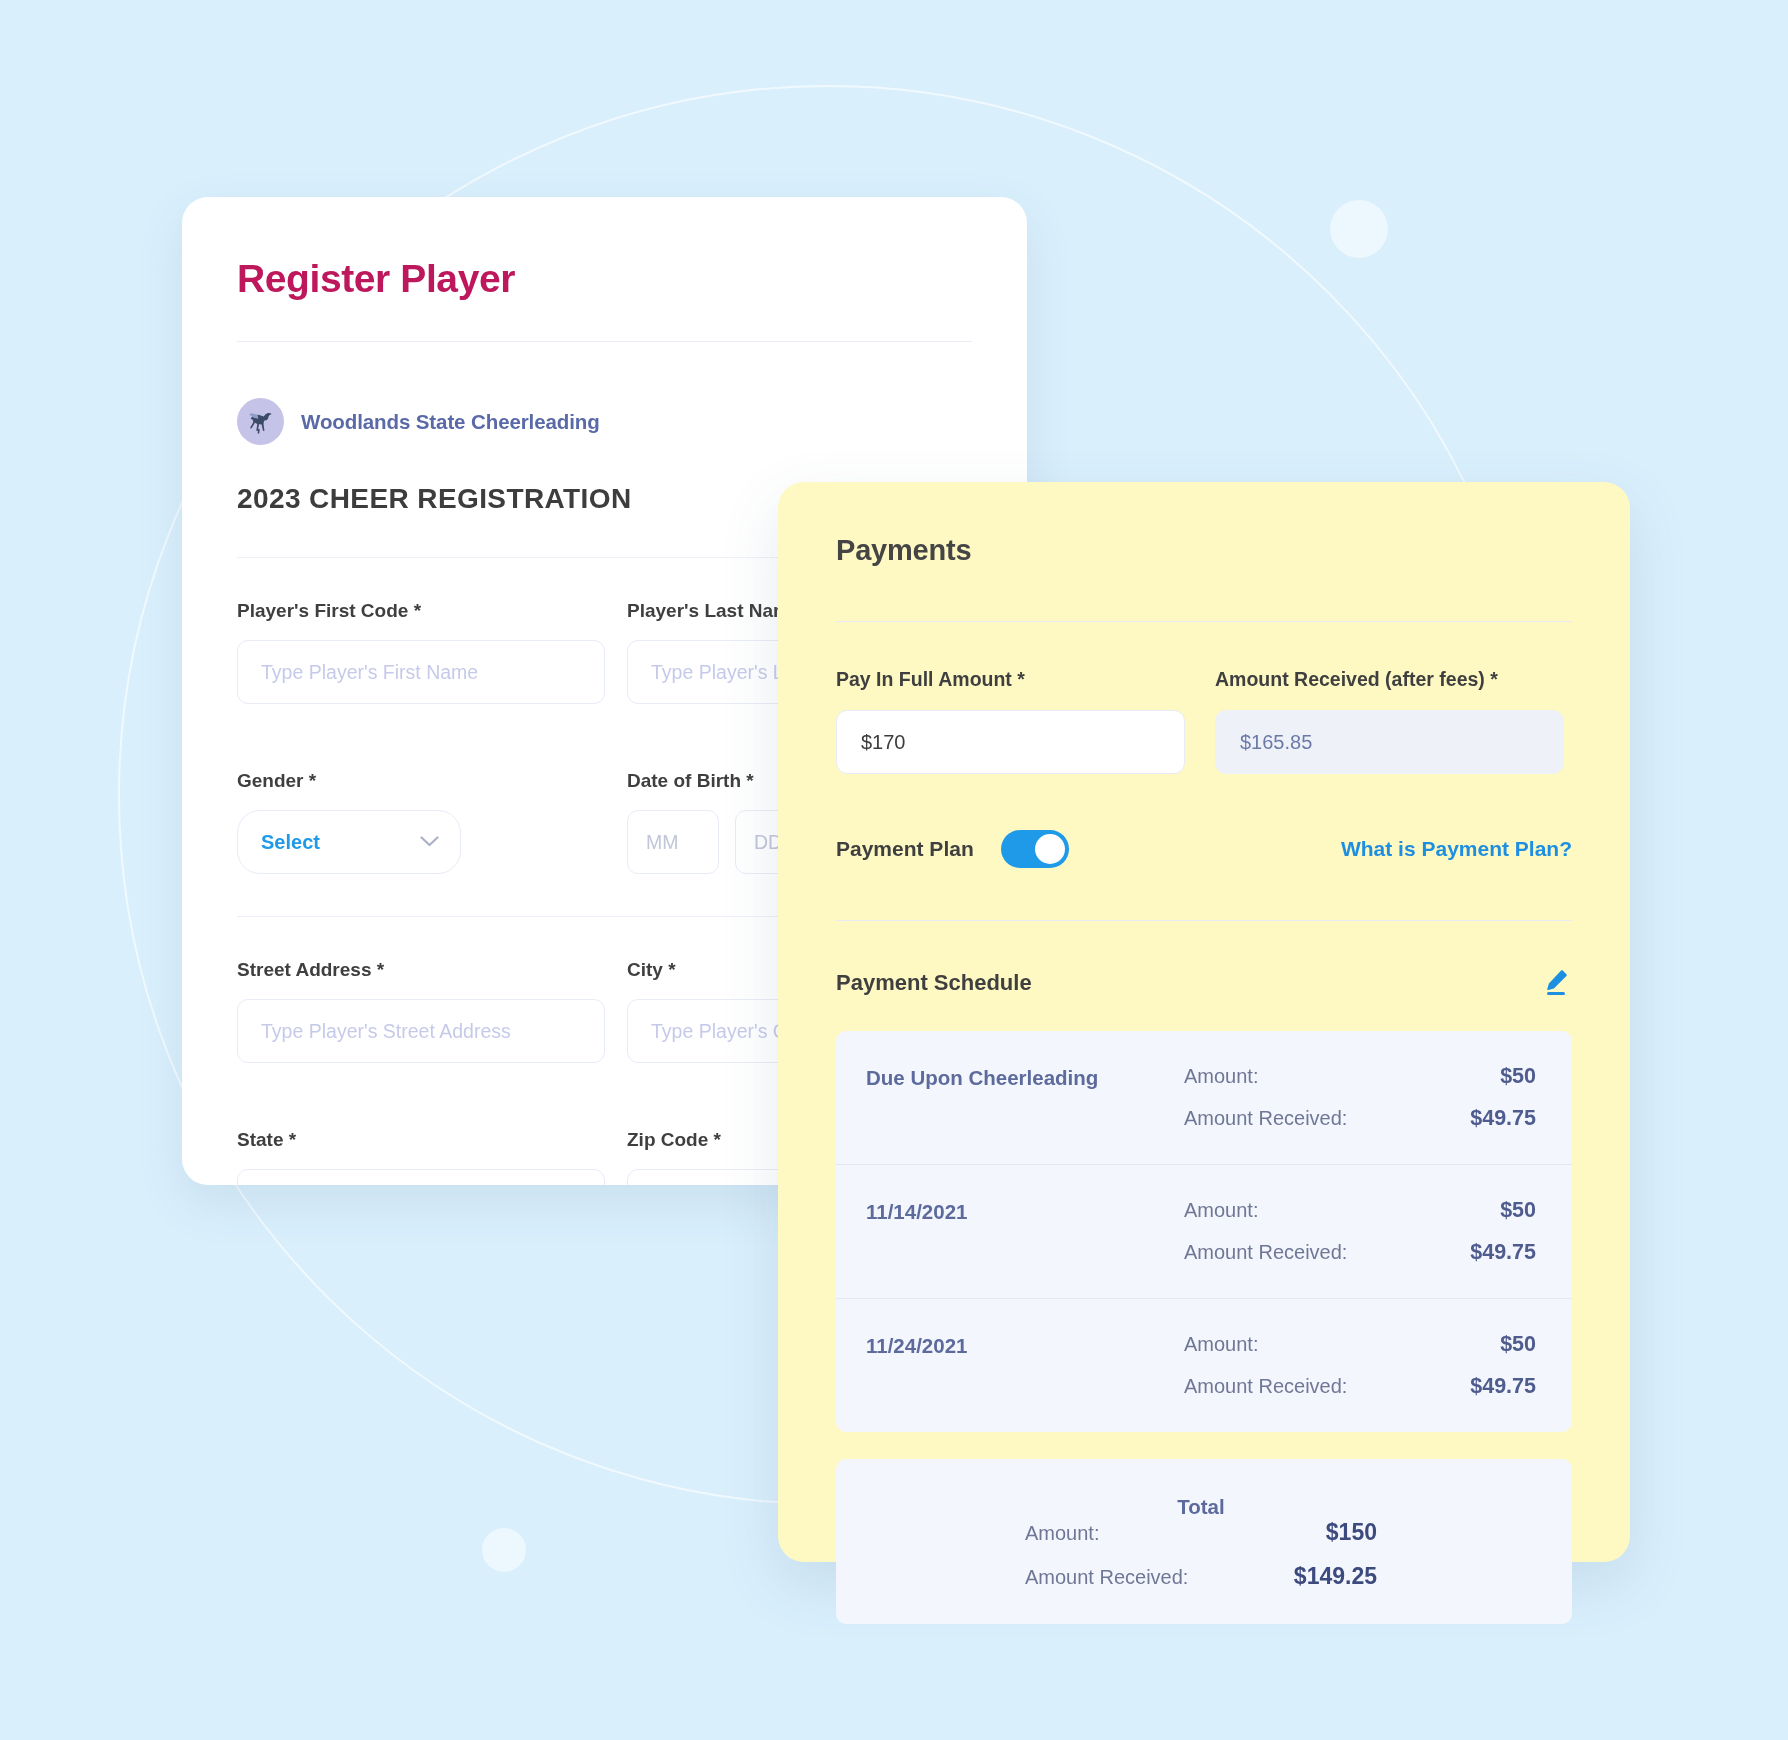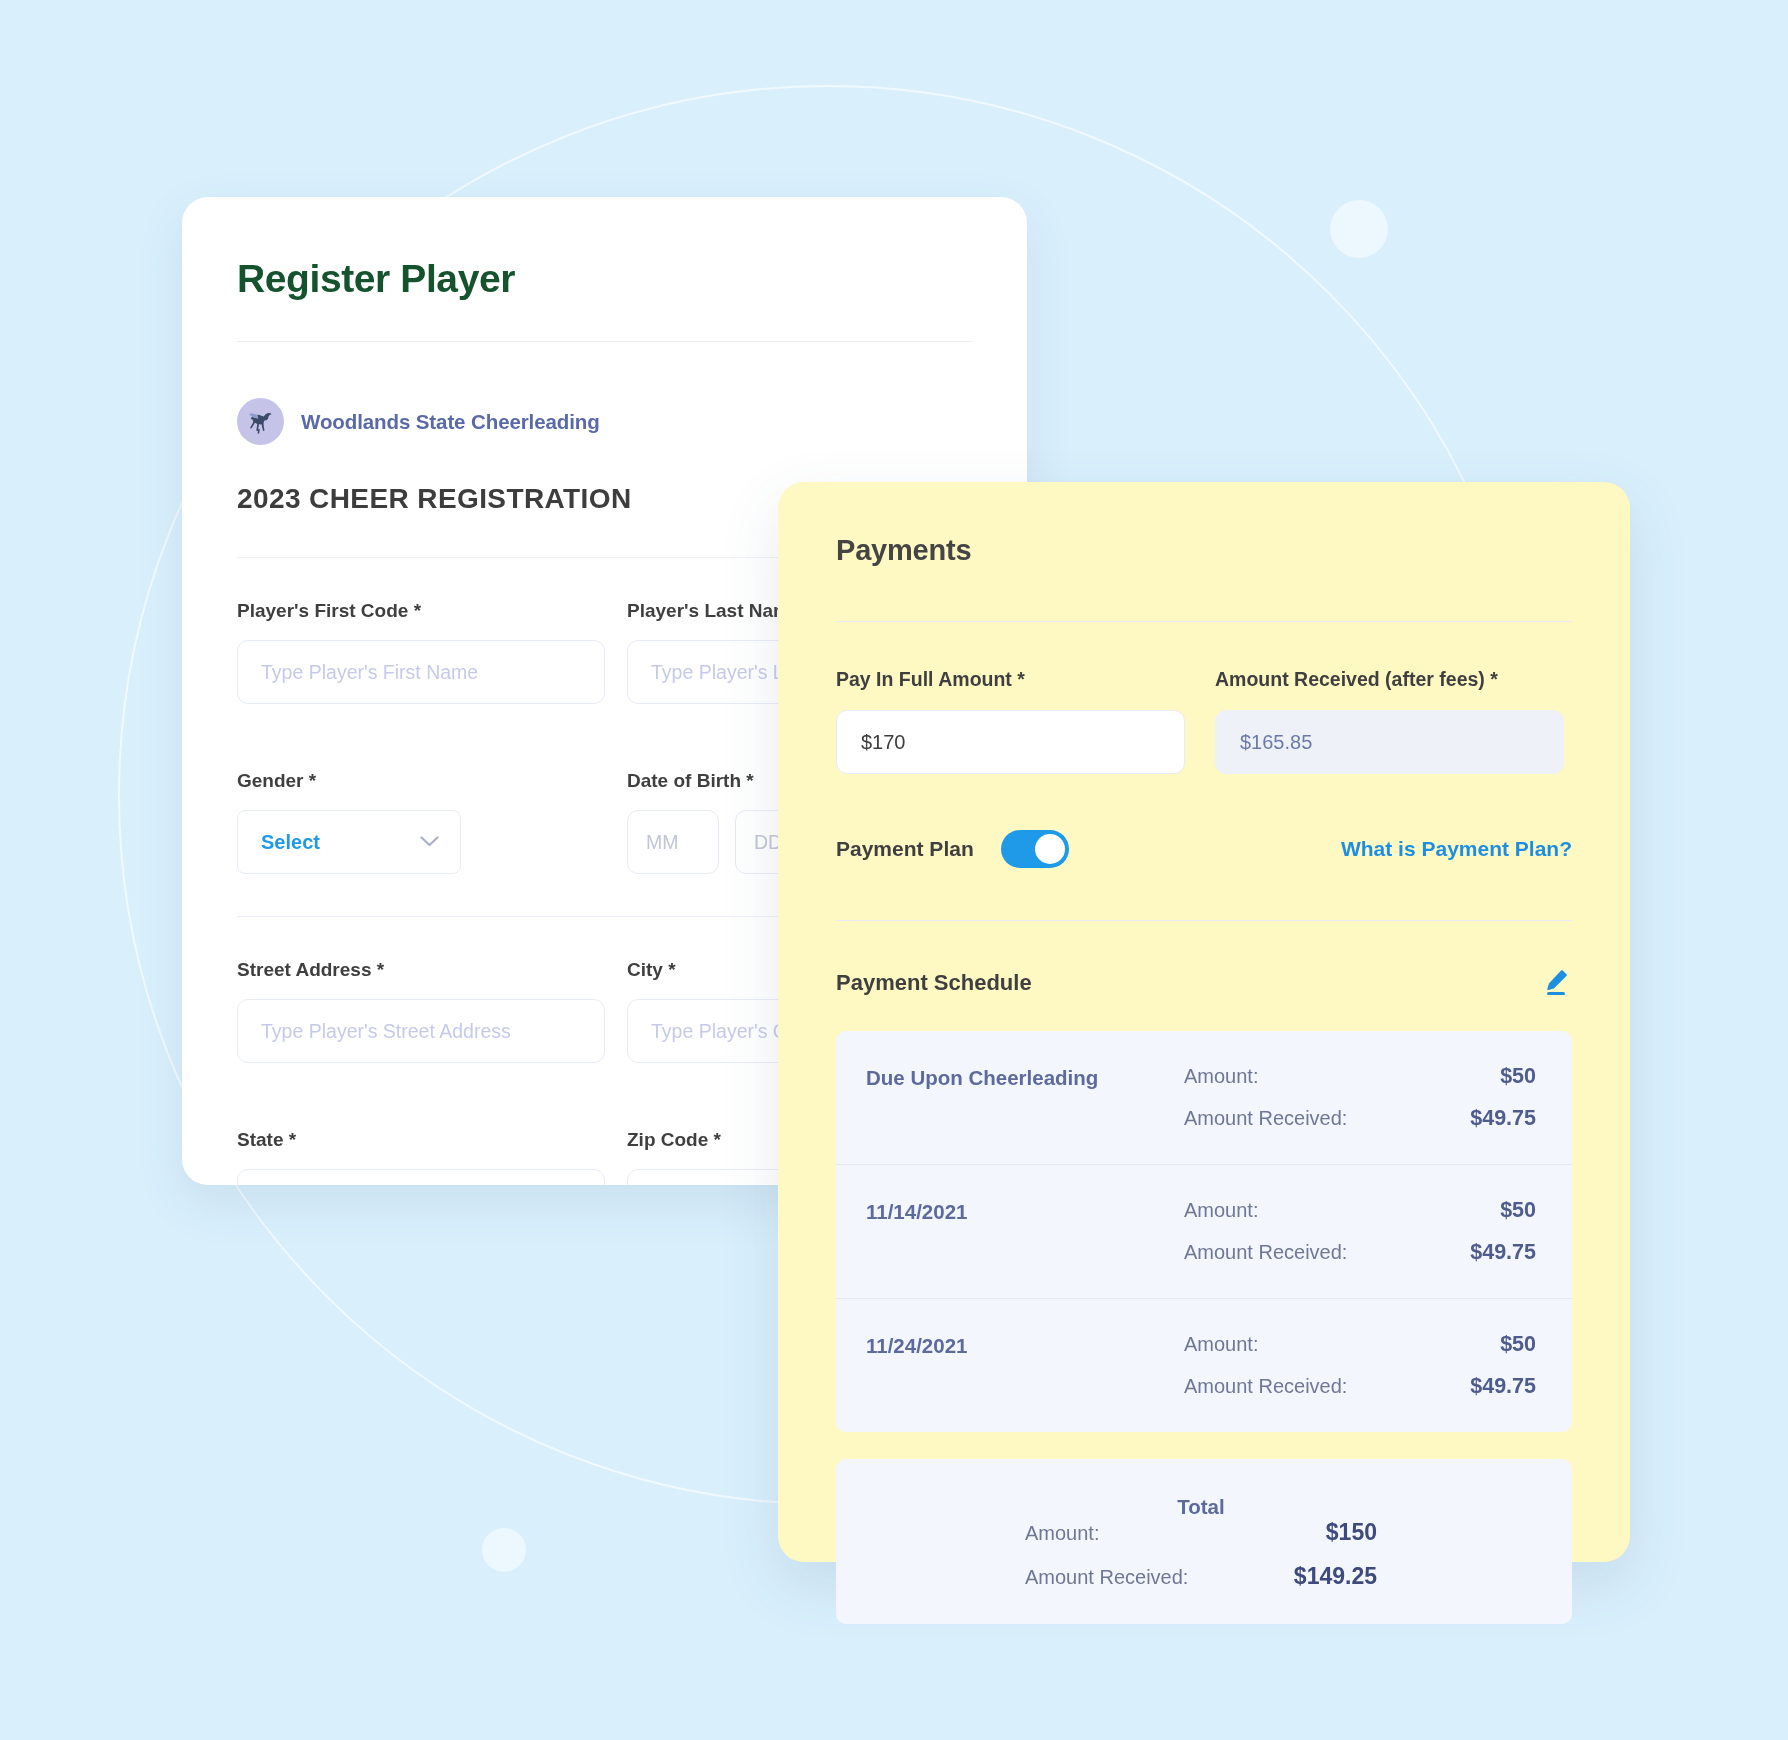--- a/index.html
+++ b/index.html
@@ -47,21 +47,21 @@
     box-shadow: 0 18px 48px rgba(60,90,130,0.10);
     padding: 48px 0 0 0;
     overflow: hidden;
   }
 
   .card-pad { padding: 0 55px; }
 
   .page-title {
     font-size: 39px;
     font-weight: bold;
-    color: #14532d;
+    color: #be185d;
     letter-spacing: -0.4px;
     padding-top: 12px;
   }
 
   .divider {
     height: 1px;
     background: #e9ecf5;
     margin: 40px 0 0 0;
   }
 
@@ -134,21 +134,21 @@
   .text-input::placeholder { color: #c6caea; }
 
   .field-block { margin-bottom: 66px; }
   .field-block.tight { margin-bottom: 64px; }
 
   
   .select-box {
     width: 224px;
     height: 64px;
     border: 1.5px solid #e8ecf7;
-    border-radius: 8px;
+    border-radius: 23px;
     background: #fff;
     display: flex;
     align-items: center;
     justify-content: space-between;
     padding: 0 21px 0 23px;
     cursor: pointer;
   }
   .select-value {
     font-size: 20px;
     font-weight: bold;

